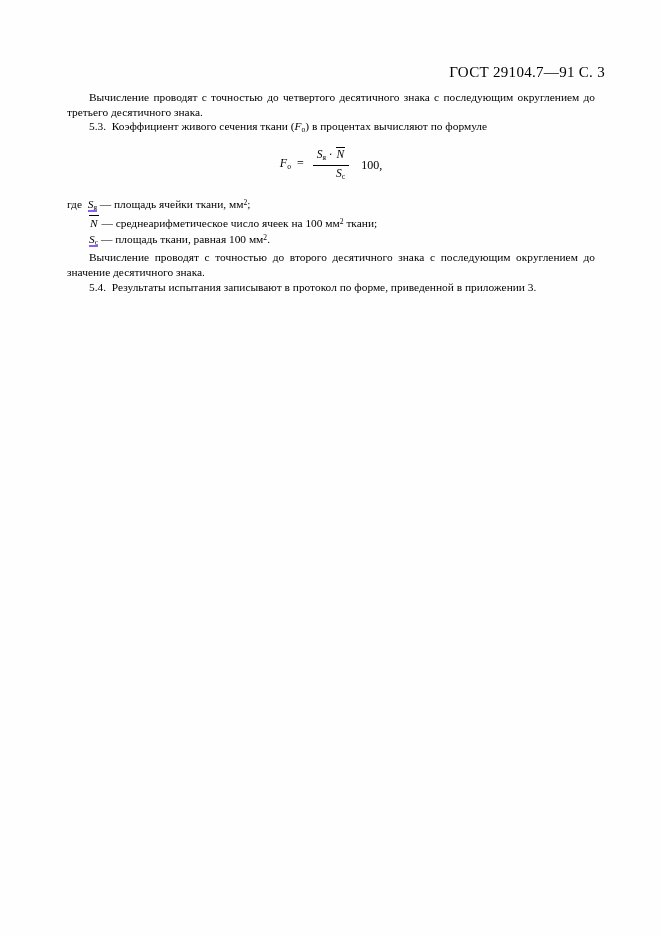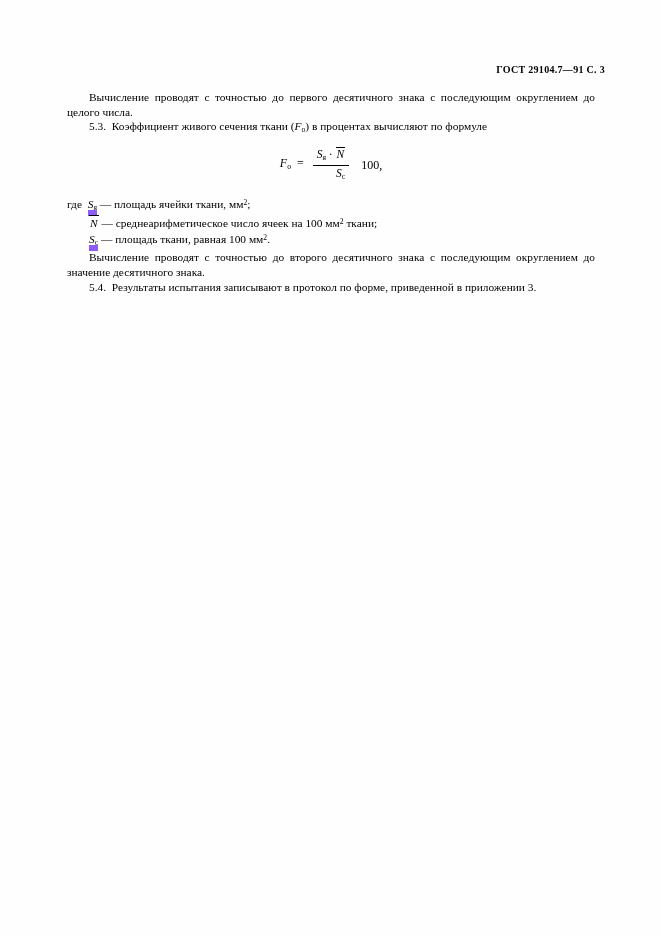--- a/index.html
+++ b/index.html
@@ -21,22 +21,22 @@
     top: 0;
     width: 661px;
     height: 936px;
     background: #fefefe;
   }
   .header {
     position: absolute;
     right: 56px;
     top: 64px;
     font-family: "Liberation Serif", serif;
-    font-size: 10px;
-    font-weight: bold;
+    font-size: 15px;
+    font-weight: normal;
     letter-spacing: 0.3px;
     white-space: nowrap;
   }
   .content {
     position: absolute;
     left: 67px;
     top: 90px;
     width: 528px;
     font-size: 11.4px;
     line-height: 14.6px;
@@ -115,42 +115,42 @@
   }
   .eq-tail {
     display: inline-block;
     vertical-align: middle;
     padding-left: 6px;
   }
   .where-line {
     margin-top: 9px;
   }
   .var-underline {
-    border-bottom: 6px solid #8b5cf6;
+    border-bottom: 2px solid #8b5cf6;
     padding-bottom: 0px;
   }
   .list-line {
     text-indent: 0;
     padding-left: 22px;
   }
 </style>
 </head>
 <body>
 
 <div class="page">
 
   <div class="header">ГОСТ 29104.7—91 С. 3</div>
 
   <div class="content">
 
+    <p class="indent">
+      <span>Вычисление проводят с точностью до четвертого десятичного знака с последующим округле­нием до третьего десятичного знака.</span>
+    </p>
 
 
-    <p class="indent">
-      <span>Вычисление проводят с точностью до первого десятичного знака с последующим округлением до целого числа.</span>
-    </p>
 
     <p class="indent">
       <span>5.3.</span>&nbsp;
       <span>Коэффициент живого сечения ткани (<span class="it">F</span><sub>о</sub>) в процентах вычисляют по формуле</span>
     </p>
 
     <div class="formula">
       <span class="formula-inner">
         <span class="eq-left"><span class="fvar">F</span><sub>о</sub> &nbsp;=</span>
         <span class="frac">

